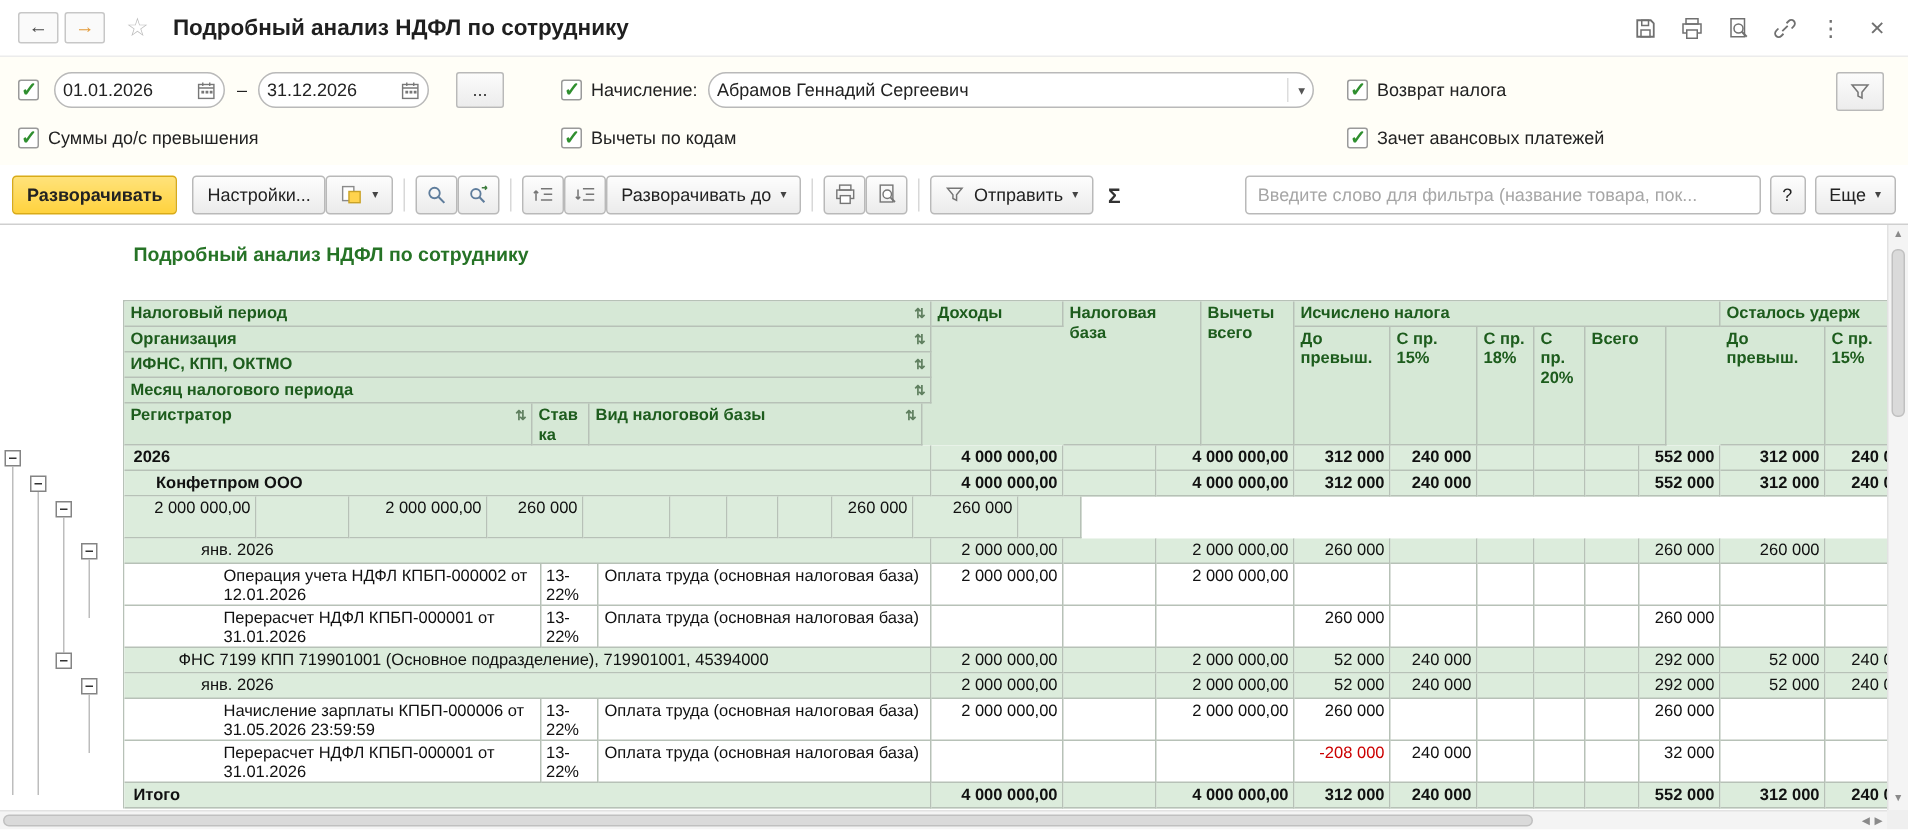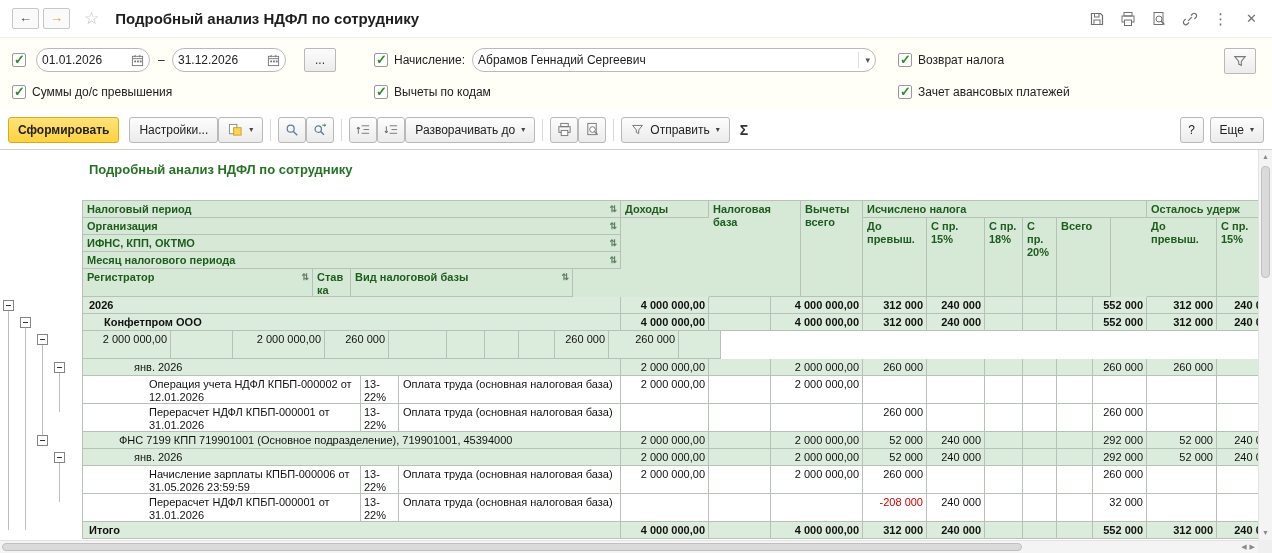--- a/index.html
+++ b/index.html
@@ -189,21 +189,21 @@
     <span>Вычеты по кодам</span>
   </div>
   <div class="fitem abs" style="left:898px;top:46px">
     <span class="checkbox checked"></span>
     <span>Зачет авансовых платежей</span>
   </div>
 </div>
 
 <div class="toolbar">
   <button class="btn primary">
-      <span>Сформировать</span>
+      <span>Разворачивать</span>
     </button>
   <div class="gap"></div>
   <button class="btn">
       <span>Настройки...</span>
     </button>
   <button class="btn">
     <span>
         <svg width="15" height="14" viewBox="0 0 16 15">
           <rect x="1.5" y="1.5" width="8" height="10" fill="#fff" stroke="#8a8a8a"></rect>
           <rect x="6" y="5" width="8" height="8" fill="#ffd34d" stroke="#c9a227"></rect>
@@ -280,20 +280,21 @@
           <path d="M2 3h12L9.5 8.5V13l-3-1.5V8.5z" fill="none" stroke="#767676" stroke-width="1.2"></path>
         </svg>
       </span>
     <span>Отправить</span>
     <span class="caret">▾</span>
   </button>
   <button class="btn icon-btn" style="border:none;background:none">
       <span class="sigma">Σ</span>
     </button>
   <div class="right-cluster">
+    <input class="filter-input" type="text" placeholder="Введите слово для фильтра (название товара, пок..." style="">
     <button class="btn icon-btn" style="width:24px">
         <span>?</span>
       </button>
     <button class="btn">
         <span>Еще</span>
         <span class="caret">▾</span>
       </button>
   </div>
 </div>
 
@@ -328,21 +329,21 @@
             </div>
           <div class="hcell hdim" style="width:538px;height:17px">
               <span class="ht">ИФНС, КПП, ОКТМО</span>
               <span class="sort">⇅</span>
             </div>
           <div class="hcell hdim" style="width:538px;height:17px">
               <span class="ht">Месяц налогового периода</span>
               <span class="sort">⇅</span>
             </div>
           <div class="hsplit" style="height:28px">
-            <div class="hcell hdim" style="width:230px;height:28px">
+            <div class="hcell hdim" style="width:272px;height:28px">
                 <span class="ht">Регистратор</span>
                 <span class="sort">⇅</span>
               </div>
             <div class="hcell hdim wrapb" style="width:38px;height:28px">
                 <span class="ht">Ставка</span>
               </div>
             <div class="hcell hdim" style="width:222px;height:28px">
                 <span class="ht">Вид налоговой базы</span>
                 <span class="sort">⇅</span>
               </div>

